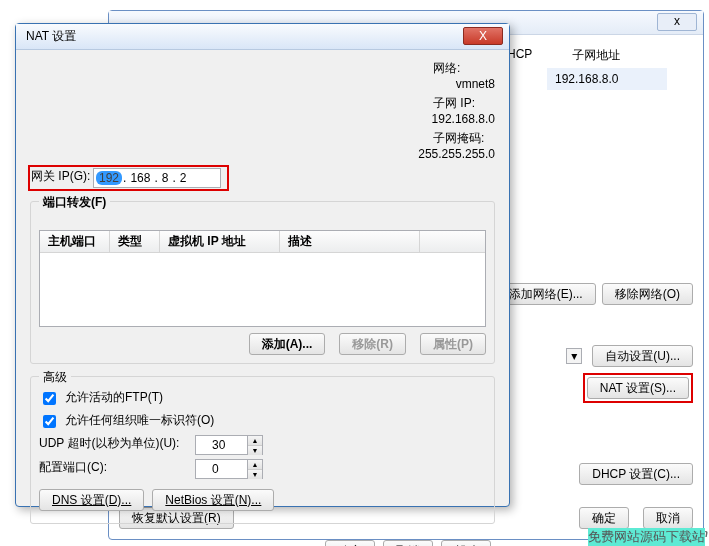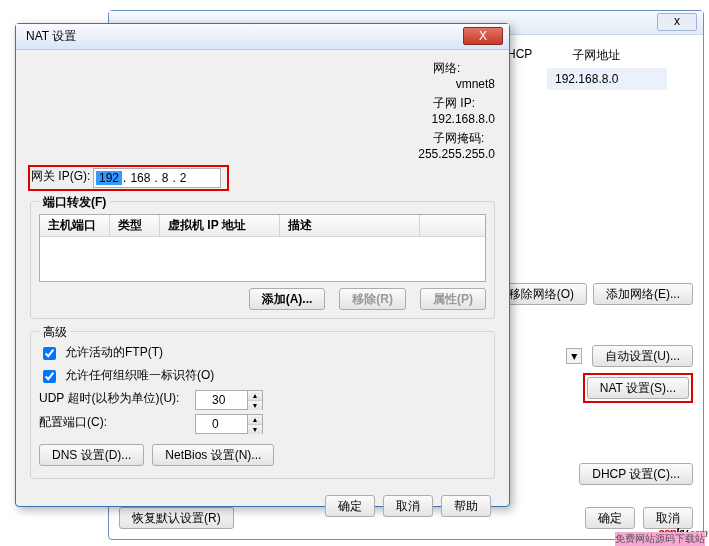--- a/index.html
+++ b/index.html
@@ -8,78 +8,78 @@
 .bg-window { position: absolute; left: 108px; top: 10px; width: 596px; height: 530px; border: 1px solid #6a8fc4; background: #fff; border-radius: 4px; }
 .bg-titlebar { height: 24px; background: linear-gradient(#f6f9fe,#e4ecf7); border-bottom: 1px solid #cbd6e6; position: relative; }
 .bg-close { position: absolute; right: 6px; top: 2px; width: 40px; height: 18px; border: 1px solid #9fb5d4; background: #e8eef8; text-align: center; cursor: default; border-radius: 2px; }
 .bg-body { padding: 8px; position: relative; height: calc(100% - 24px); }
 .bg-col-hcp { margin-left: 390px; }
 .bg-buttons-right { position: absolute; right: 10px; top: 248px; display: flex; gap: 6px; }
 .bg-auto { position: absolute; right: 10px; top: 310px; display: flex; align-items: center; gap: 10px; }
 .bg-arrow { width: 16px; height: 16px; border: 1px solid #abadb3; background: #f4f4f4; text-align: center; line-height: 14px; }
 .bg-nat-btn { position: absolute; right: 10px; top: 338px; }
 .bg-dhcp-btn { position: absolute; right: 10px; top: 428px; }
-.bg-bottom { position: absolute; bottom: 10px; left: 10px; right: 10px; display: flex; gap: 8px; }
+.bg-bottom { position: absolute; bottom: 10px; left: 10px; right: 10px; display: flex; gap: 14px; }
 .bg-bottom .spacer { flex: 1; }
 
 .red-box-nat { border: 2px solid #d00; padding: 2px; text-decoration: underline; }
 
 .modal { position: absolute; left: 15px; top: 23px; width: 495px; height: 484px; border: 1px solid #3972b2; background: #f0f0f0; box-shadow: 3px 3px 10px rgba(0,0,0,.3); border-radius: 4px; }
 .modal-titlebar { height: 26px; background: linear-gradient(#f9fbfe,#d9e6f7); border-bottom: 1px solid #b7c9e0; display: flex; align-items: center; padding-left: 10px; position: relative; }
 .modal-close { position: absolute; right: 6px; top: 3px; width: 40px; height: 18px; background: linear-gradient(#e17366,#c83a29); border: 1px solid #8b2b20; color: #fff; text-align: center; line-height: 16px; border-radius: 2px; }
 .modal-body { padding: 10px 14px; }
 
 .info-row { display: flex; align-items: flex-end; margin-bottom: 4px; flex-direction: column; }
 .info-label { width: 62px; }
 .red-gateway { border: 2px solid #d00; display: inline-flex; align-items: flex-start; padding: 1px 6px 1px 1px; margin-left: -2px; }
 .ip-box { border: 1px solid #abadb3; background: #fff; height: 20px; display: inline-flex; align-items: center; padding: 0 2px; width: 128px; }
-.ip-seg-sel { background: #3399ff; color: #000000; padding: 0 3px; }
+.ip-seg-sel { background: #3399ff; color: #404040; padding: 0 3px; border-radius: 6px; }
 .ip-seg { padding: 0 3px; }
 .ip-dot { padding: 0 1px; }
 
 .group { border: 1px solid #d5d5d5; border-radius: 3px; margin-top: 6px; padding: 8px; position: relative; }
 .group-title { position: absolute; top: -8px; left: 8px; background: #f0f0f0; padding: 0 4px; }
 
-.listbox { border: 1px solid #abadb3; background: #fff; height: 68px; margin-top: 4px; }
+.listbox { border: 1px solid #abadb3; background: #fff; height: 97px; margin-top: 20px; }
 .list-header { display: flex; background: linear-gradient(#fdfdfd,#ecedee); border-bottom: 1px solid #d5d5d5; }
 .list-header div { padding: 2px 8px; border-right: 1px solid #d5d5d5; }
 .col1 { width: 70px; } .col2 { width: 50px; } .col3 { width: 120px; } .col4 { width: 140px; }
 
 .btn { border: 1px solid #acacac; background: linear-gradient(#fbfbfb,#e4e4e4); height: 22px; padding: 0 12px; border-radius: 3px; display: inline-flex; align-items: center; cursor: default; }
 .btn.disabled { color: #999; }
 .btn-row { display: flex; gap: 14px; justify-content: flex-end; margin-top: 6px; }
 
 .adv-row { display: flex; align-items: flex-start; margin: 4px 0; gap: 6px; }
 .num-input { border: 1px solid #abadb3; background: #fff; width: 68px; height: 20px; display: flex; align-items: center; padding-left: 16px; position: relative; }
 .spinner { position: absolute; right: 0; top: 0; bottom: 0; width: 15px; border-left: 1px solid #abadb3; display: flex; flex-direction: column; }
 .spinner div { flex: 1; background: linear-gradient(#f5f5f5,#e2e2e2); text-align: center; font-size: 7px; line-height: 9px; border-bottom: 1px solid #ccc; }
 .spinner div:last-child { border-bottom: none; }
 
 .modal-bottom { display: flex; gap: 8px; justify-content: flex-end; margin-top: 16px; padding-right: 4px; }
 
 .watermark { position: absolute; right: 2px; bottom: 2px; font-family: Arial Black, Arial; font-size: 26px; font-weight: 900; font-style: italic; color: #c00; letter-spacing: -1px; }
 .watermark .ku { color: #000; }
-.watermark-sub { position: absolute; right: 4px; bottom: 0; font-size: 10px; color: #555; background: #f9a8d4; }
+.watermark-sub { position: absolute; right: 4px; bottom: 0; font-size: 13px; color: #555; background: #5eead4; }
 </style>
 </head>
 <body>
 
 <div class="bg-window">
   <div class="bg-titlebar">
     <div class="bg-close">x</div>
   </div>
   <div class="bg-body">
     <div style="display:flex; padding:4px 0;">
       <div class="bg-col-hcp">HCP</div>
       <div style="margin-left:40px;">子网地址</div>
     </div>
     <div style="padding:4px 0; margin-left:430px; background:#eaf1fb; width:120px; padding-left:8px;">192.168.8.0</div>
     <div class="bg-buttons-right">
+      <div class="btn">添加网络(E)...</div>
       <div class="btn">移除网络(O)</div>
-      <div class="btn">添加网络(E)...</div>
     </div>
     <div class="bg-auto">
       <div class="bg-arrow">▾</div>
       <div class="btn">自动设置(U)...</div>
     </div>
     <div class="bg-nat-btn">
       <div class="red-box-nat"><div class="btn">NAT 设置(S)...</div></div>
     </div>
     <div class="bg-dhcp-btn">
       <div class="btn">DHCP 设置(C)...</div>
@@ -166,21 +166,21 @@
       <div class="adv-row">
         <span style="width:150px;">配置端口(C):</span>
         <div class="num-input">
           <span>0</span>
           <div class="spinner">
               <div>▲</div>
               <div>▼</div>
             </div>
         </div>
       </div>
-      <div class="adv-row" style="margin-top:10px; gap:8px;">
+      <div class="adv-row" style="margin-top:10px; gap:8px;text-decoration:underline;">
         <div class="btn">DNS 设置(D)...</div>
         <div class="btn">NetBios 设置(N)...</div>
       </div>
     </div>
 
     <div class="modal-bottom">
       <div class="btn">确定</div>
       <div class="btn">取消</div>
       <div class="btn">帮助</div>
     </div>

